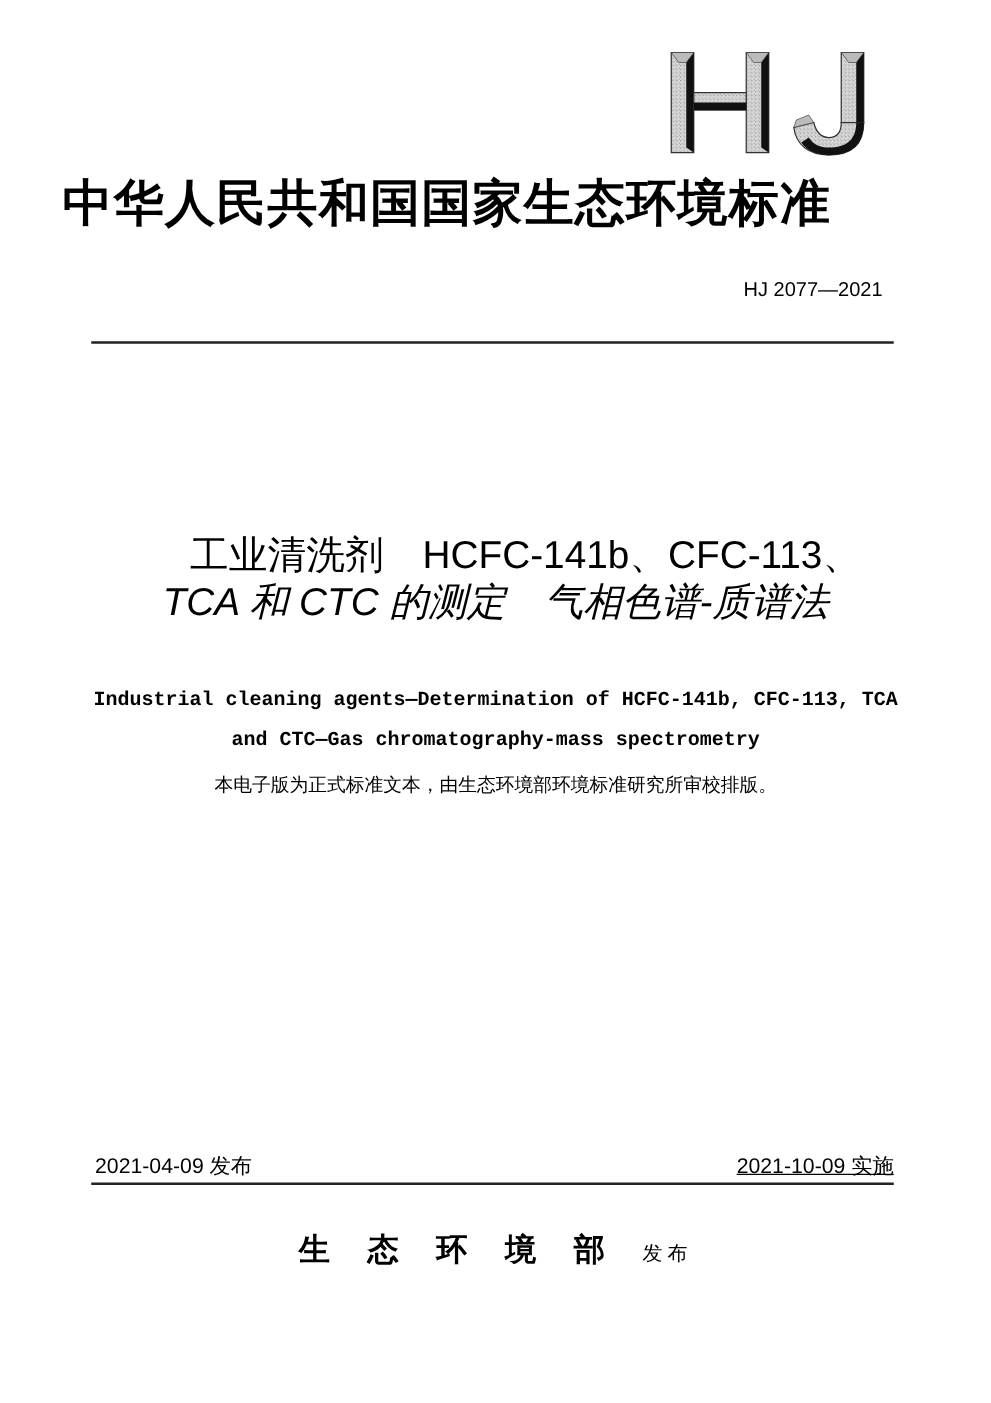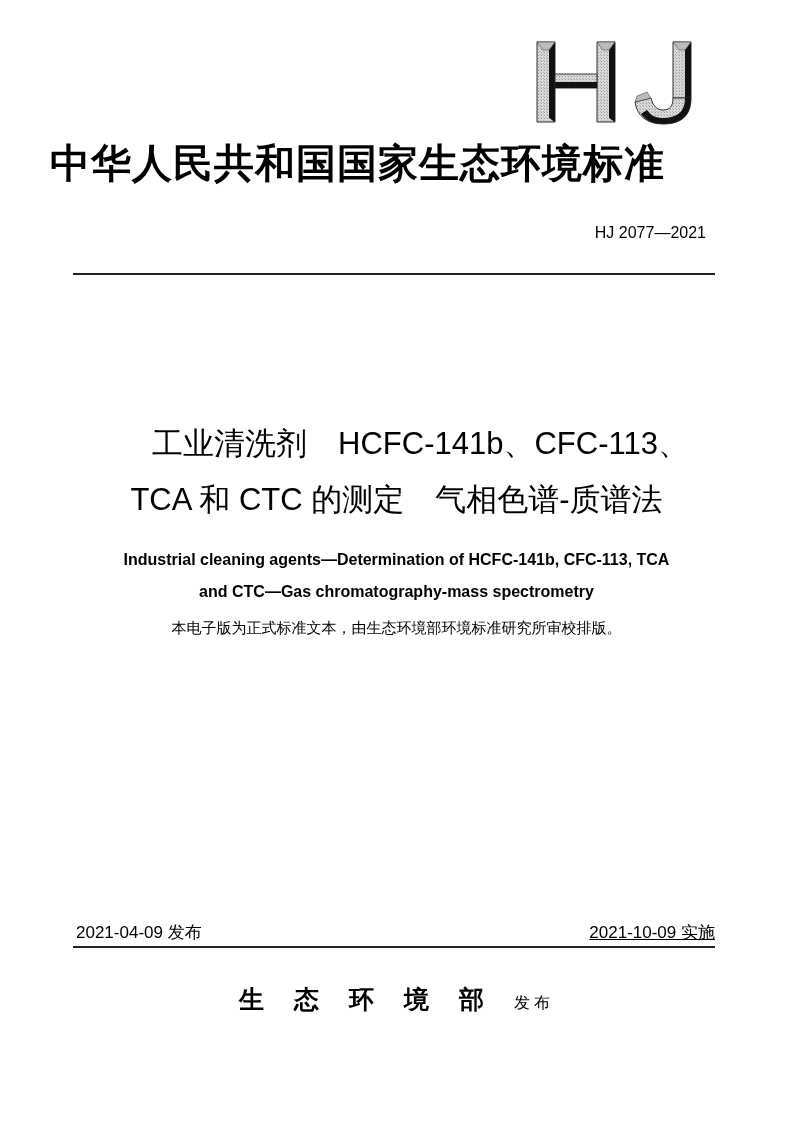--- a/index.html
+++ b/index.html
@@ -16,21 +16,21 @@
     font-family: "Liberation Sans", sans-serif; font-size: 16px; line-height: 20px;
   }
   .rule { left: 73px; width: 642px; height: 0; border-top: 2px solid #222; }
   .title-zh {
     left: 0; width: 793px; text-align: center;
     font-family: "Liberation Sans", "DejaVu Sans", sans-serif;
     font-size: 31px; line-height: 40px;
   }
   .title-en {
     left: 0; width: 793px; text-align: center;
-    font-family: Liberation Sans, sans-serif; font-weight: bold;
+    font-family: Liberation Mono, monospace; font-weight: bold;
     font-size: 16px; line-height: 22px;
   }
   .note {
     left: 0; width: 793px; text-align: center;
     font-family: Liberation Mono, monospace; font-size: 15px; line-height: 22px;
   }
   .date {
     top: 922px; font-family: "Liberation Sans", "DejaVu Sans", sans-serif;
     font-size: 17px; line-height: 22px;
   }
@@ -75,21 +75,21 @@
   </svg>
 </div>
 
 <div class="abs std-title">中华人民共和国国家生态环境标准</div>
 
 <div class="abs std-code">HJ 2077—2021</div>
 
 <div class="abs rule" style="top:273px;"></div>
 
 <div class="abs title-zh" style="top:424px;padding-left:24px;">工业清洗剂　HCFC-141b、CFC-113、</div>
-<div class="abs title-zh" style="top:480px;">TCA 和 CTC 的测定　气相色谱-质谱法</div>
+<div class="abs title-zh" style="top:462px;font-style:italic;">TCA 和 CTC 的测定　气相色谱-质谱法</div>
 
 <div class="abs title-en" style="top:549px;">Industrial cleaning agents—Determination of HCFC-141b, CFC-113, TCA</div>
 <div class="abs title-en" style="top:581px;">and CTC—Gas chromatography-mass spectrometry</div>
 
 <div class="abs note" style="top:619px;">本电子版为正式标准文本，由生态环境部环境标准研究所审校排版。</div>
 
 <div class="abs date" style="left:76px;">2021-04-09 发布</div>
 <div class="abs date" style="right:78px;text-decoration:underline;">2021-10-09 实施</div>
 
 <div class="abs rule" style="top:946px;"></div>

